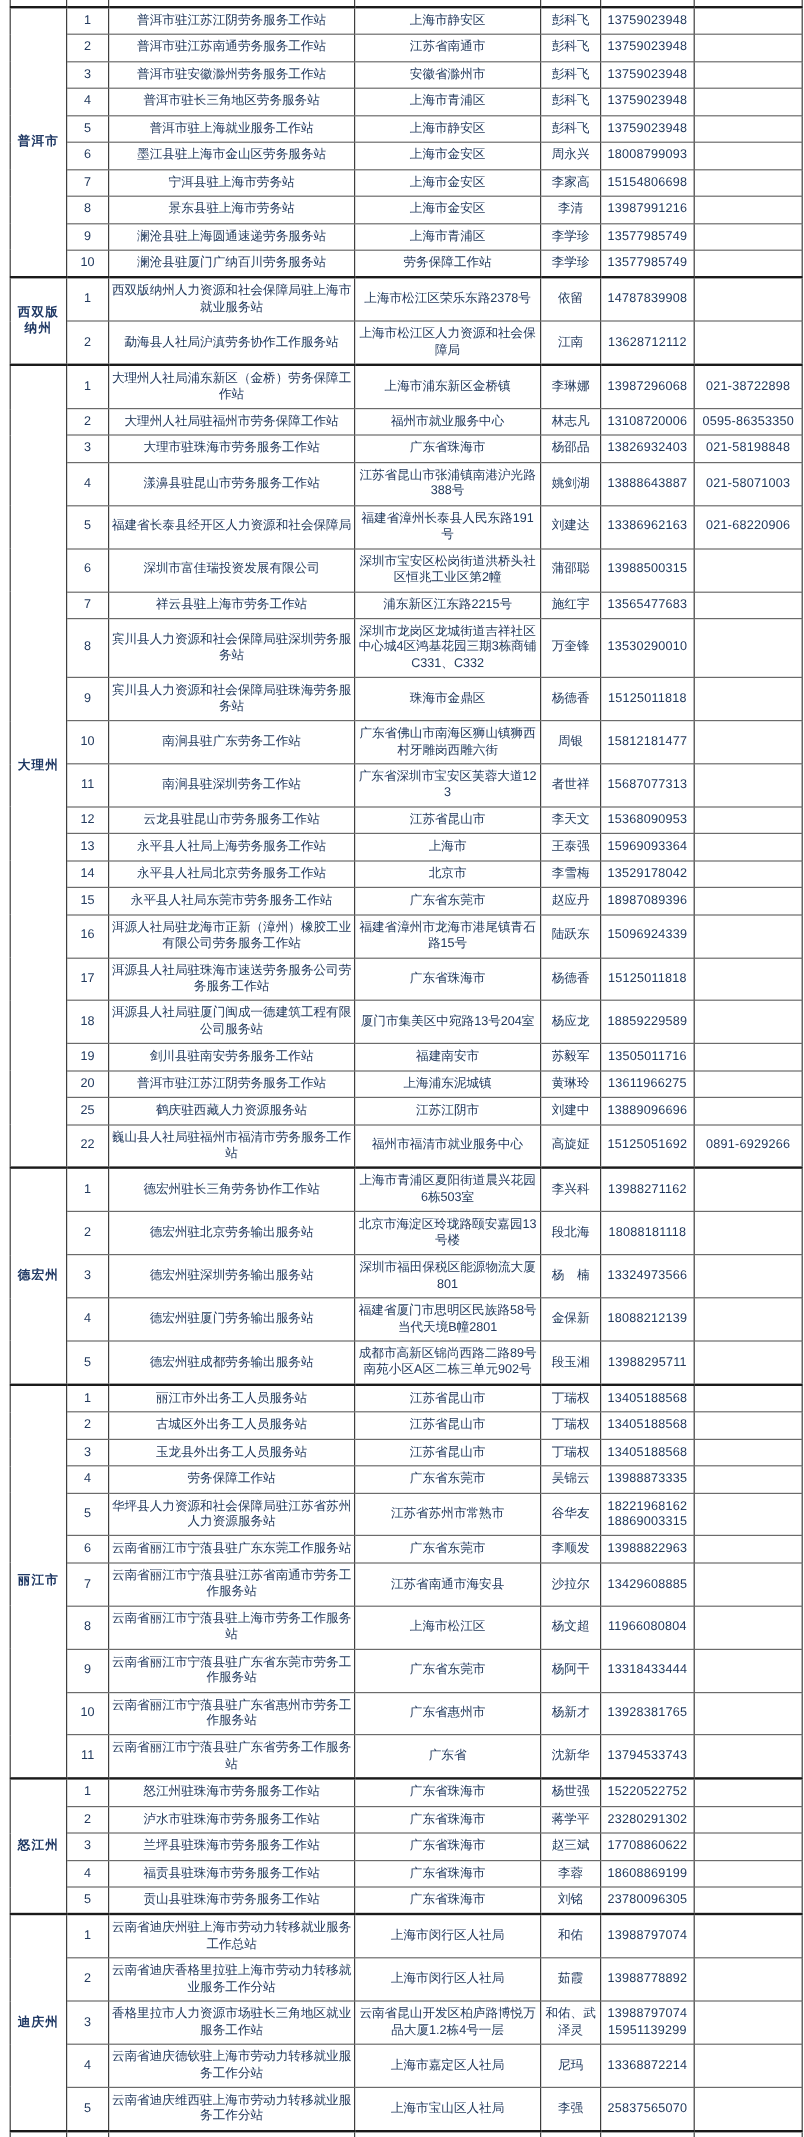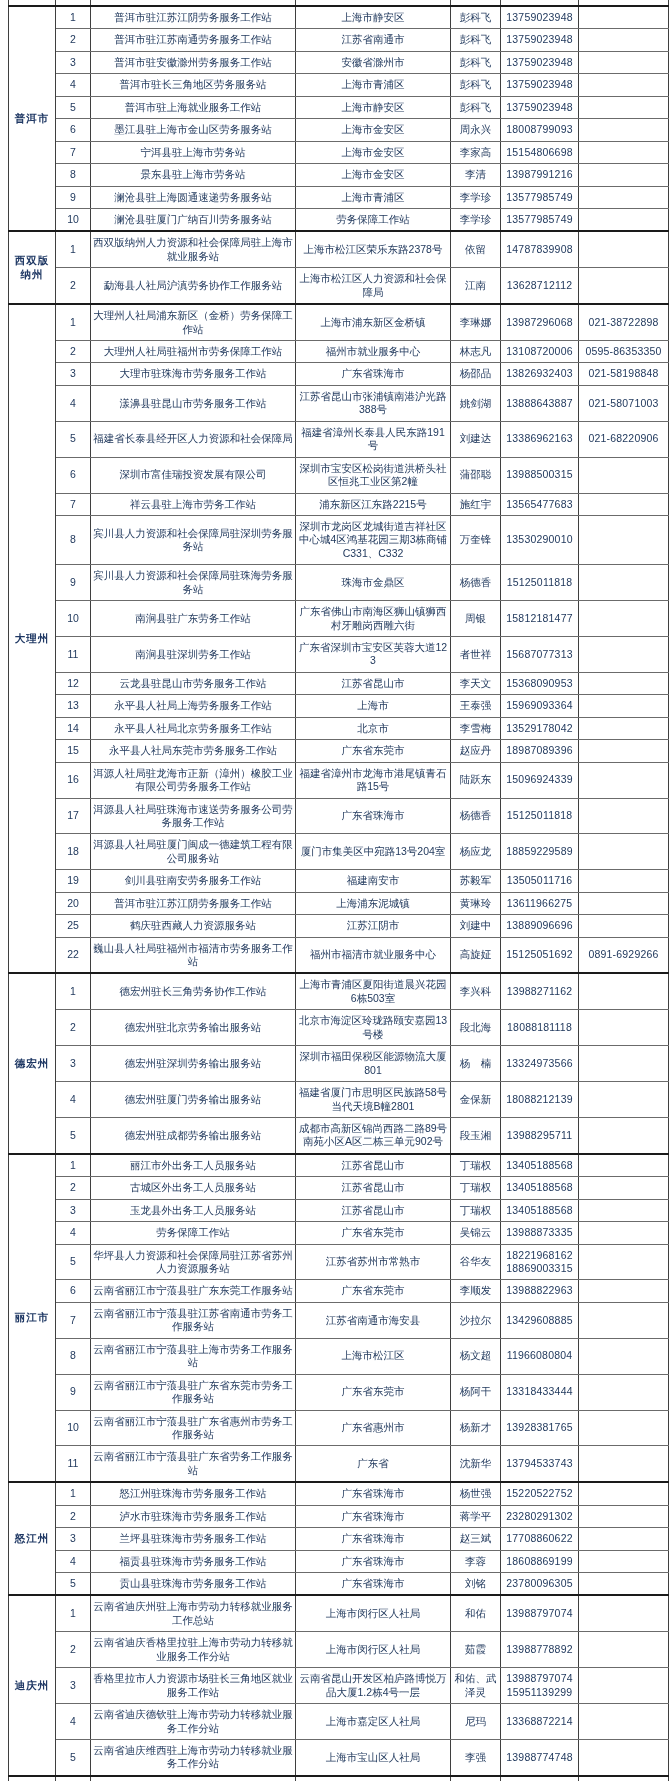--- a/index.html
+++ b/index.html
@@ -544,21 +544,21 @@
             <td>上海市嘉定区人社局</td>
             <td>尼玛</td>
             <td class="phone">13368872214</td>
             <td class="phone2 extra-col"></td>
           </tr>
           <tr>
             <td class="num">5</td>
             <td>云南省迪庆维西驻上海市劳动力转移就业服务工作分站</td>
             <td>上海市宝山区人社局</td>
             <td>李强</td>
-            <td class="phone">13988774748</td>
+            <td class="phone">25837565070</td>
             <td class="phone2 extra-col"></td>
           </tr>
           <tr class="group-start">
             <td class="region" rowspan="6">临沧市</td>
             <td class="num">1</td>
             <td>云南宏华人力资源有限公司劳动力转移就业工作服务站</td>
             <td>湖南长沙</td>
             <td>姚世涛</td>
             <td class="phone">13975850520</td>
             <td class="phone2 extra-col"></td>

